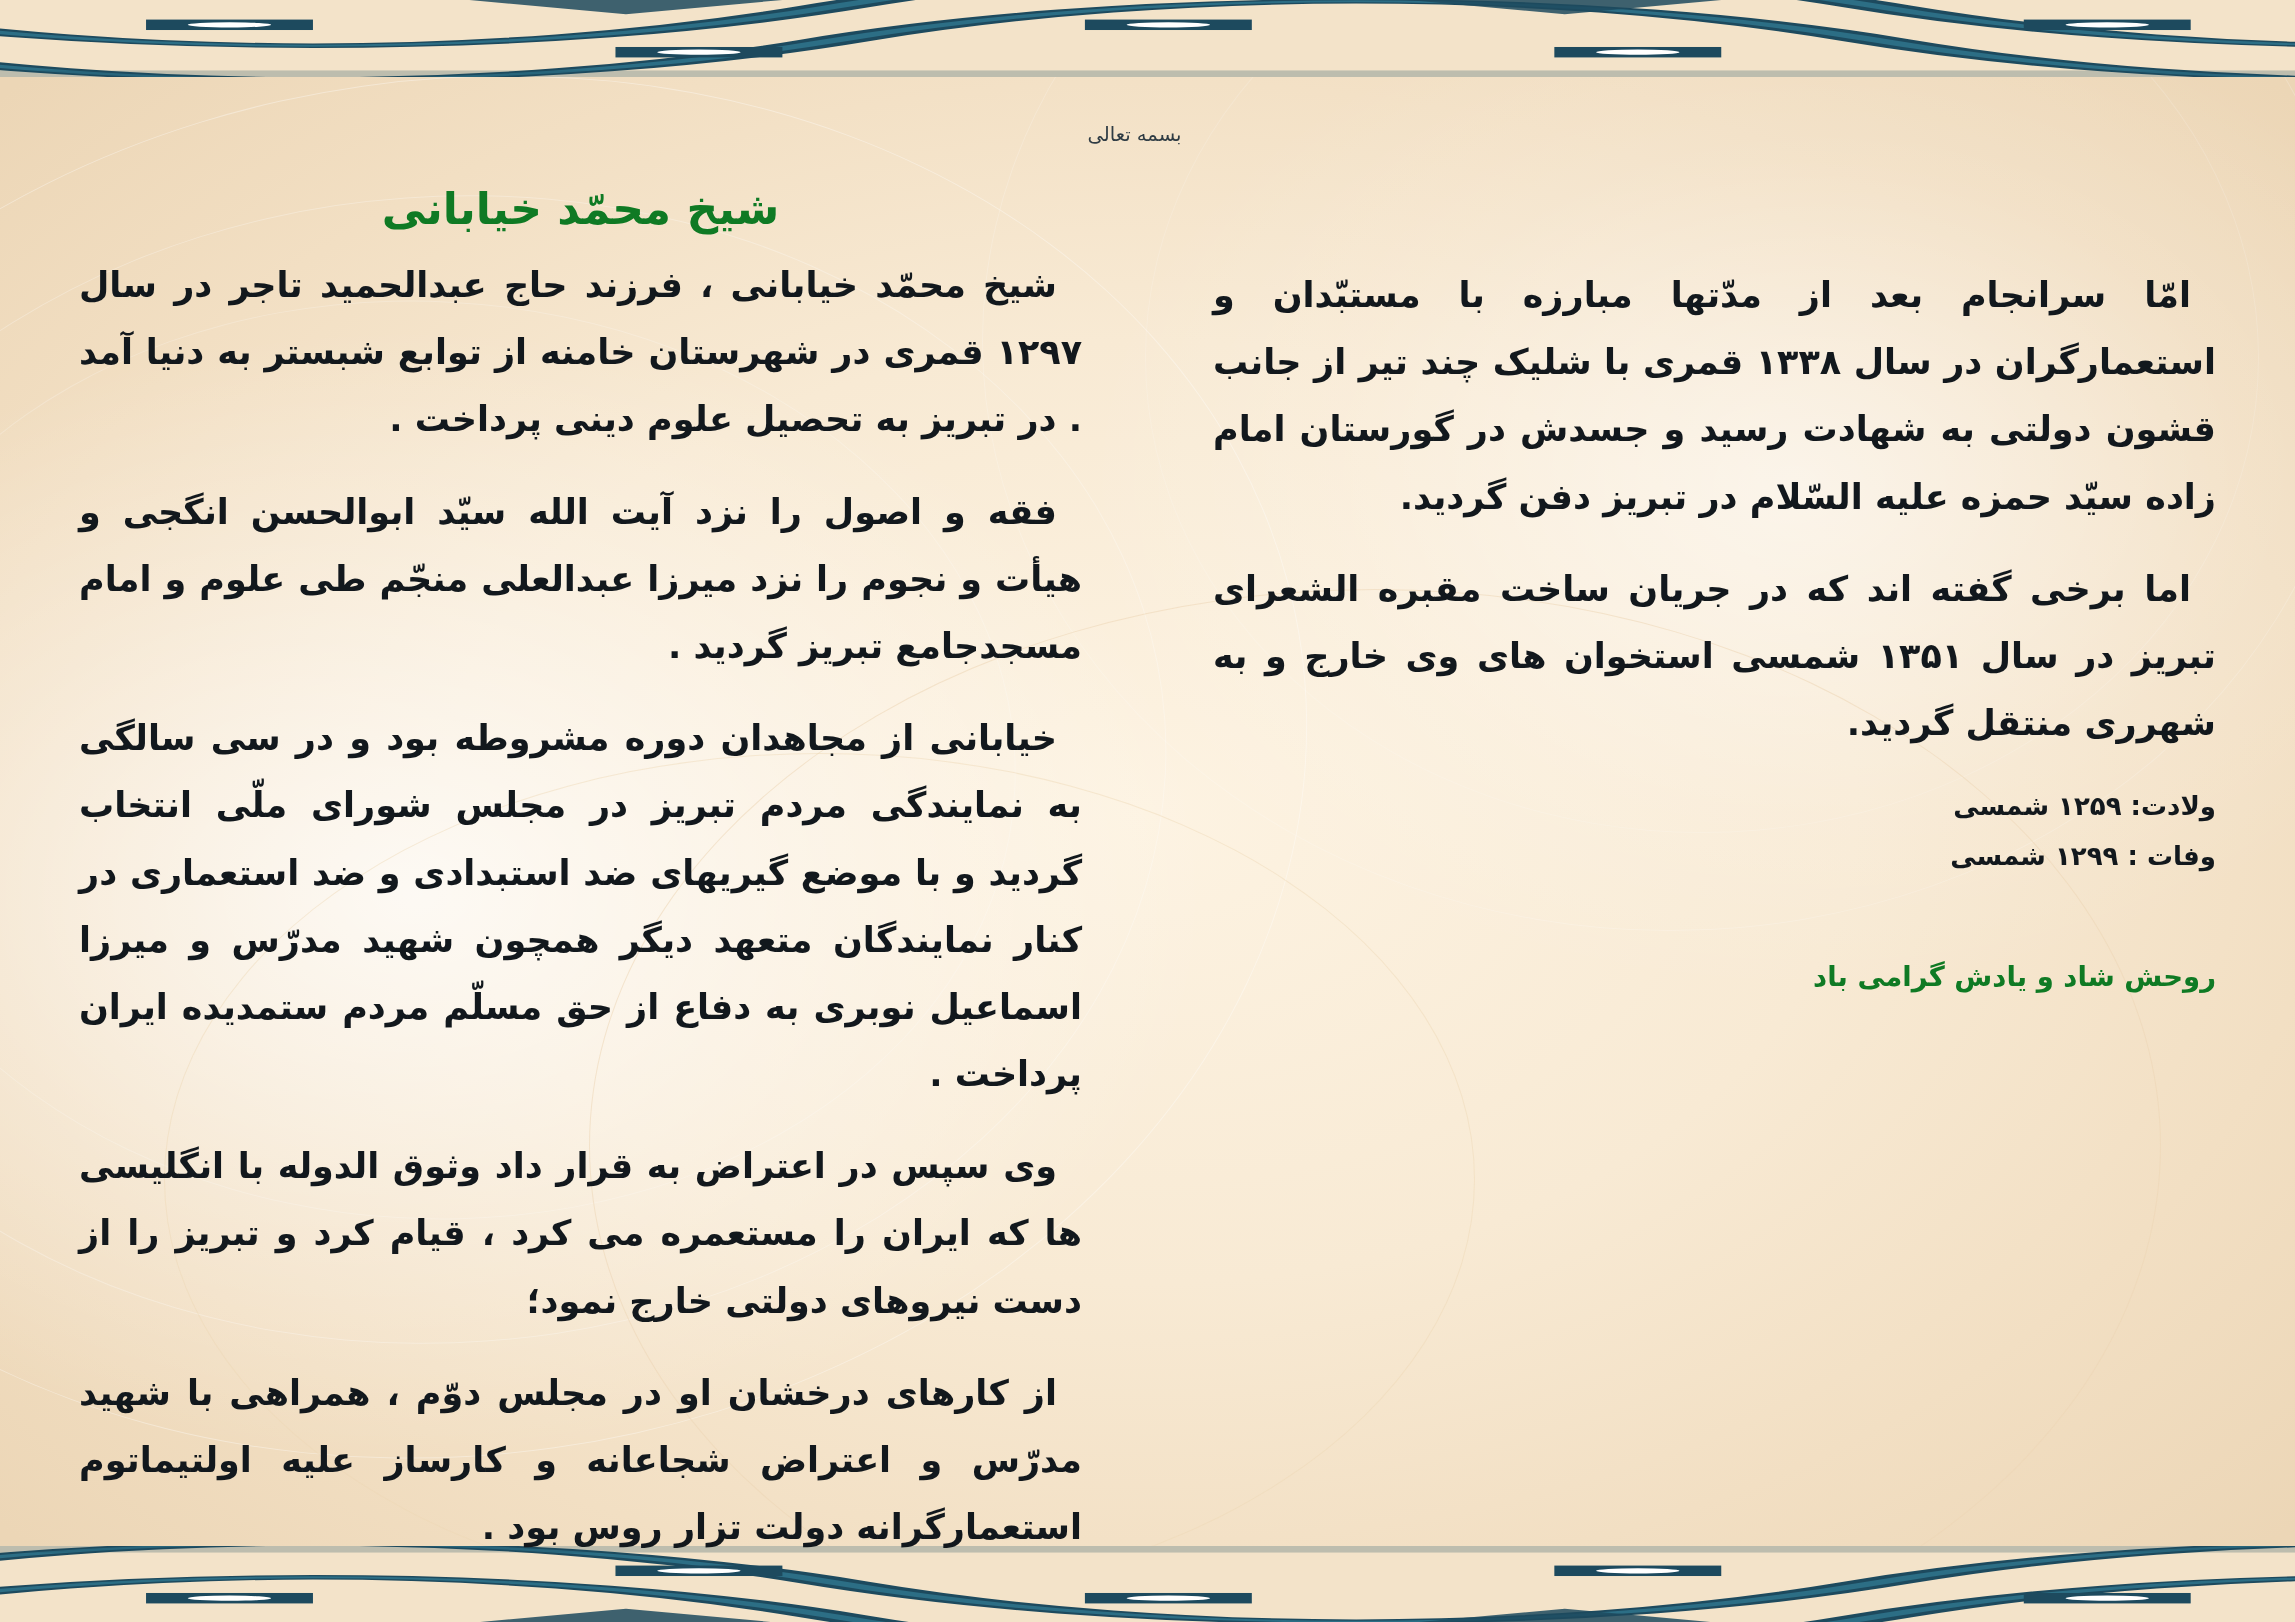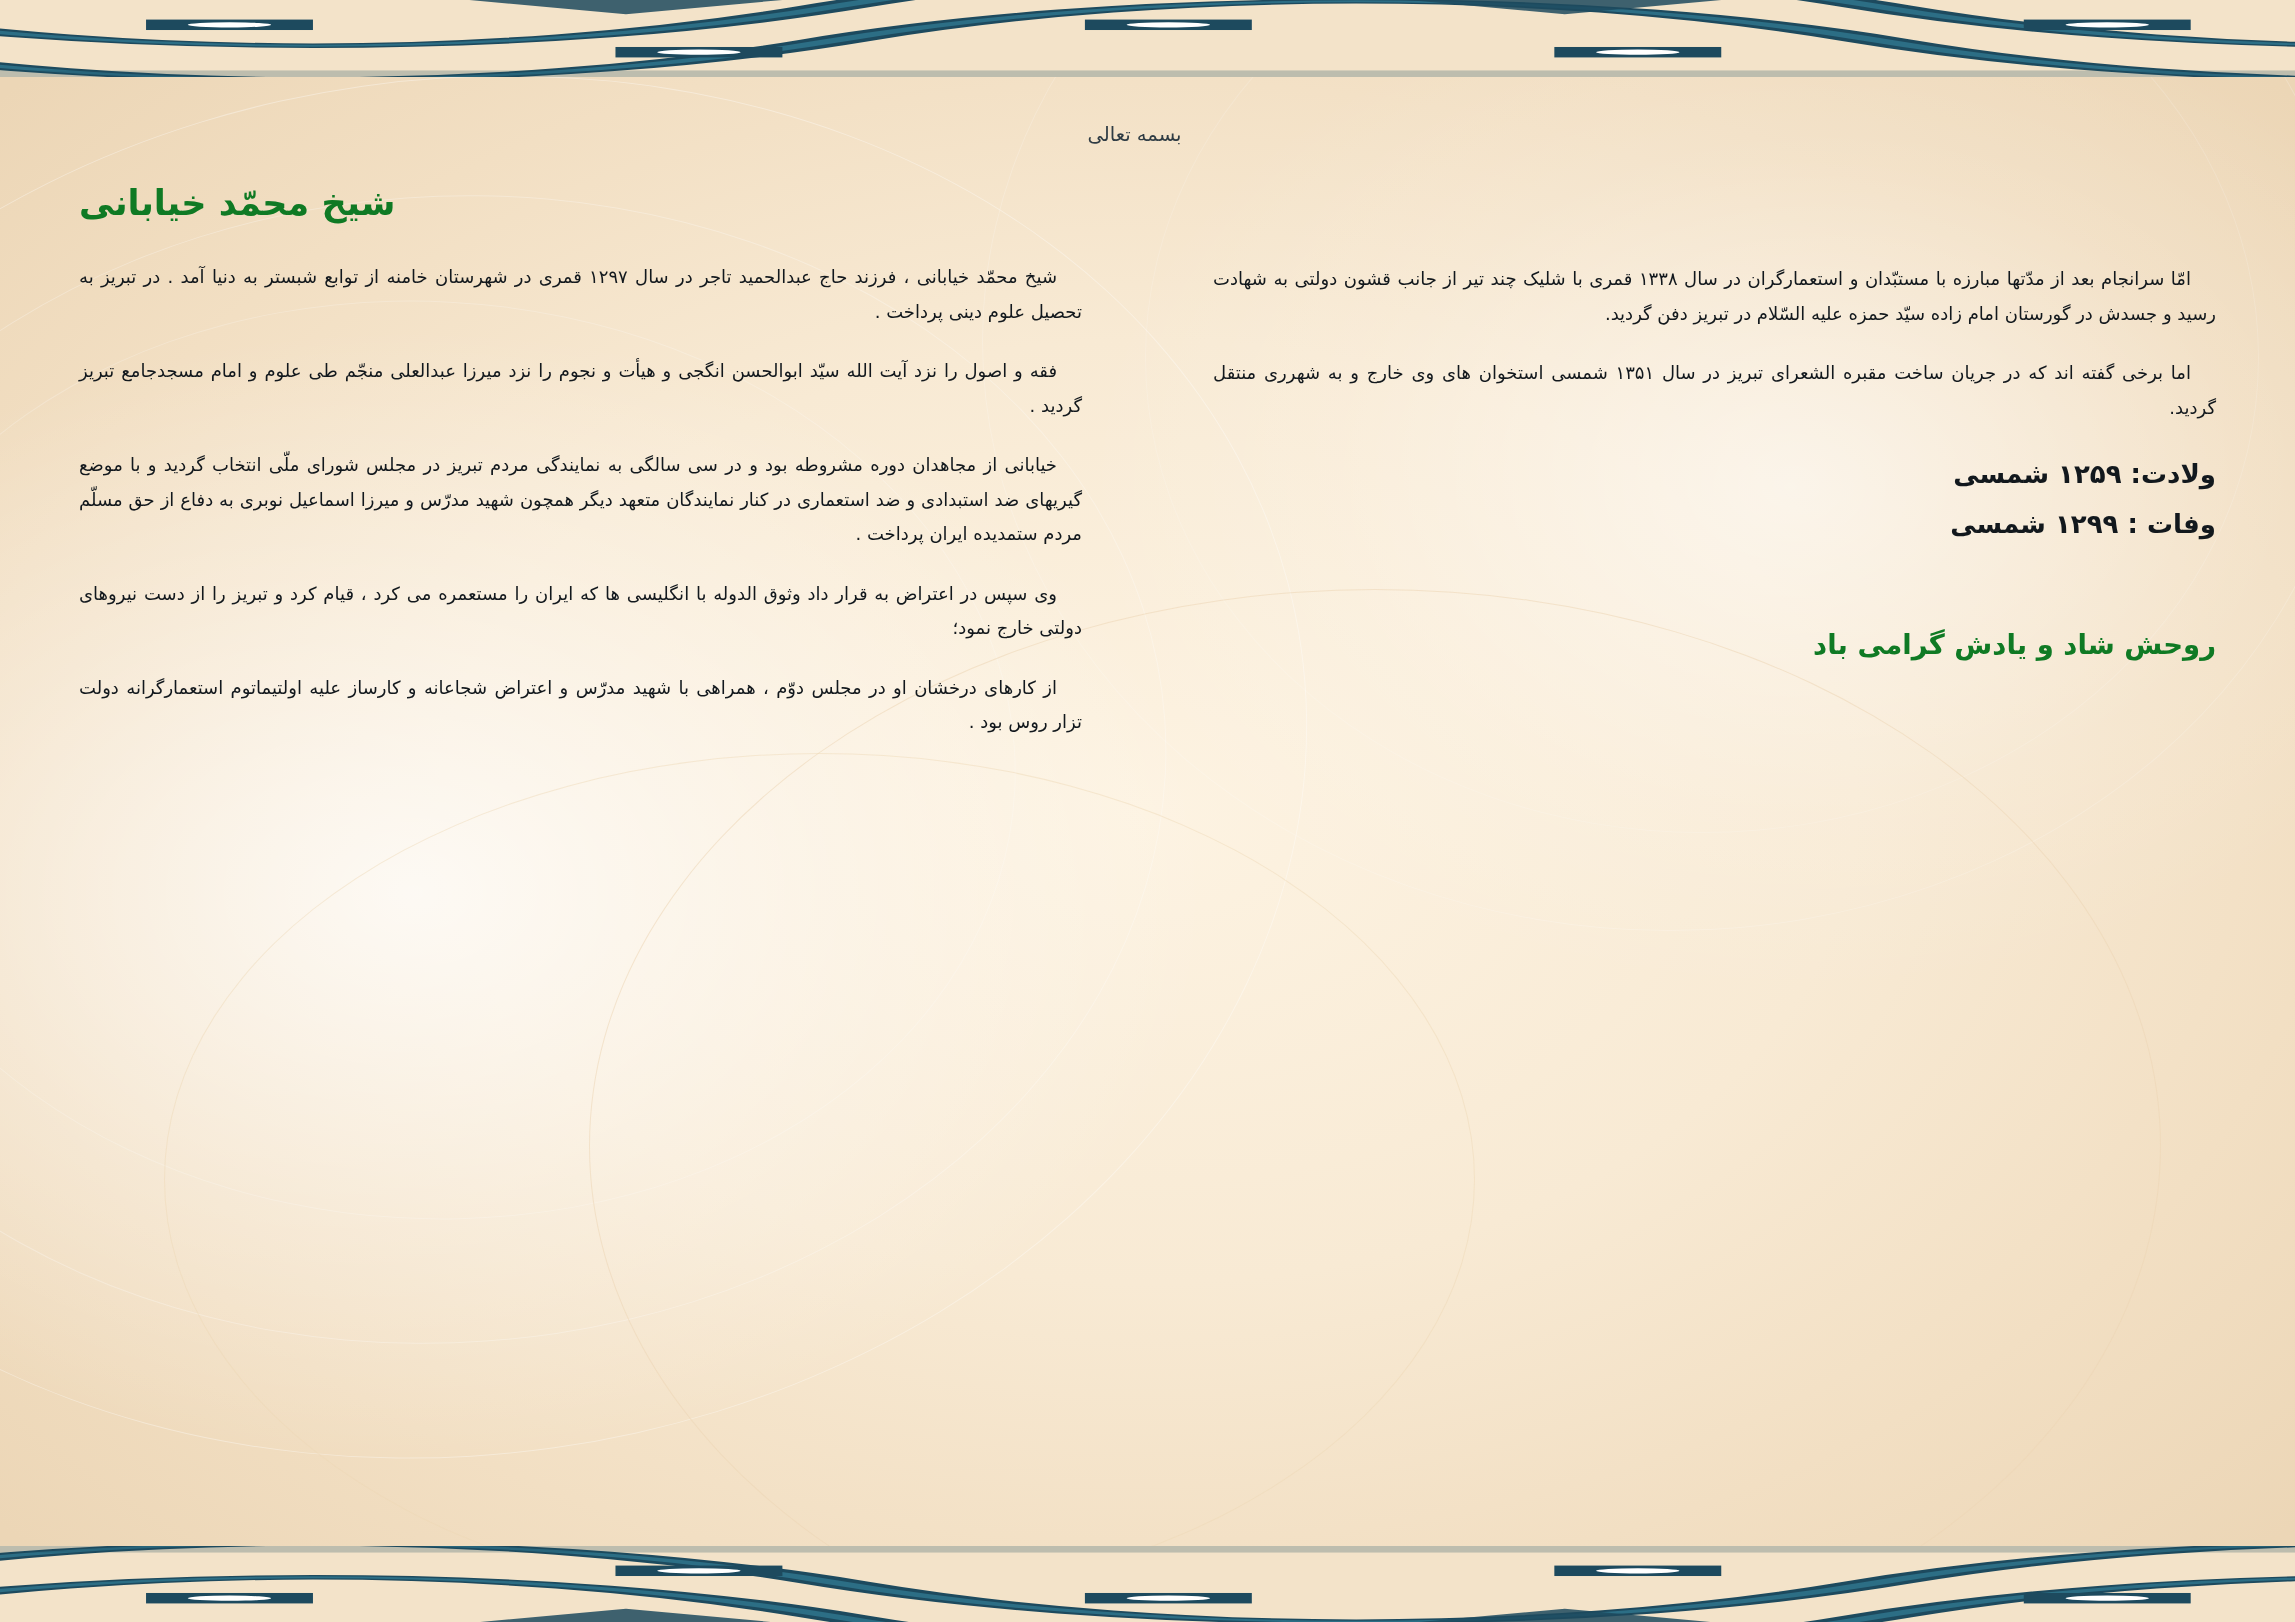--- a/index.html
+++ b/index.html
@@ -98,35 +98,35 @@
   .col {
     flex: 1 1 0;
     box-sizing: border-box;
   }
   .col.right { padding-right: 39px; }
   .col.left  { padding-left: 13px; padding-top: 79px; }
 
   .title {
     color: #0f7a24;
     font-weight: bold;
+    font-size: 44px;
+    text-align: center;
+    margin: 0 0 18px 0;
+    letter-spacing: 0;
+  }
+
+  p.body {
     font-size: 35px;
-    text-align: left;
-    margin: 0 0 37px 0;
-    letter-spacing: 0;
-  }
-
-  p.body {
-    font-size: 18px;
     color: #12181d;
     line-height: 1.92;
     margin: 0 0 25px 0;
     text-align: justify;
     text-align-last: right;
     text-indent: 25px;
-    font-weight: 400;
+    font-weight: 700;
   }
 
   p.meta {
     font-size: 26px;
     color: #12181d;
     line-height: 1.9;
     margin: 0;
     text-align: right;
     font-weight: 700;
   }

